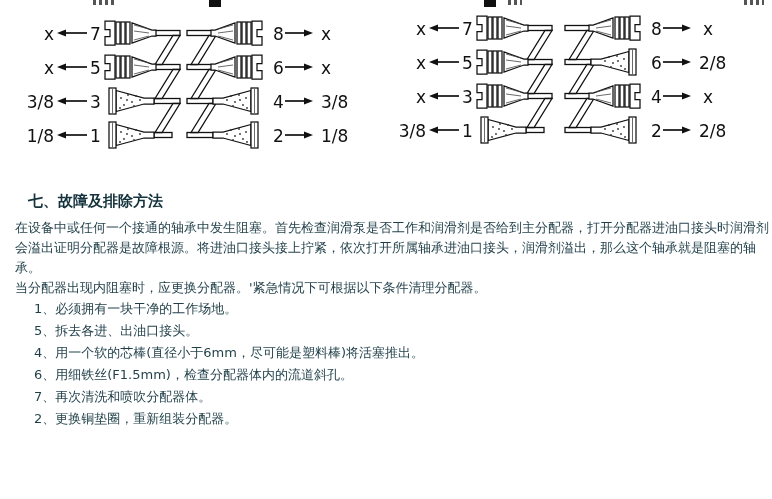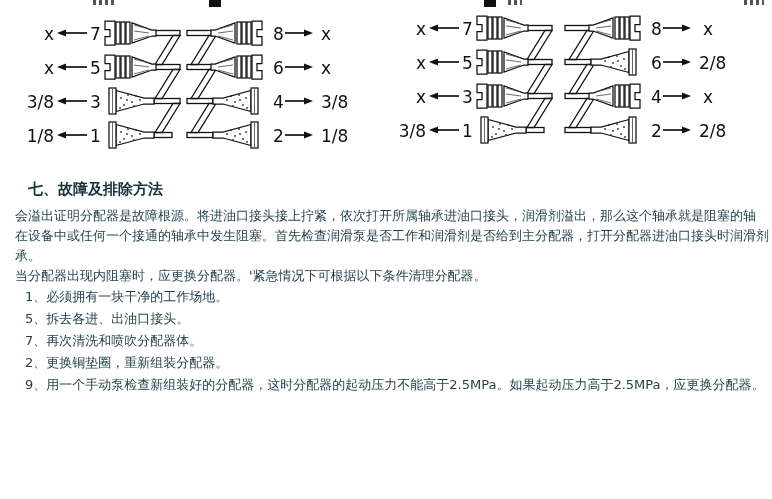--- a/index.html
+++ b/index.html
@@ -13,25 +13,25 @@
   .pipe{fill:#ffffff;stroke:#111;stroke-width:1.3;}
   .arr{stroke:#111;stroke-width:1.7;}
   .ah{fill:#111;}
   .blk{stroke:#111;stroke-width:1.25;fill:#ffffff;}
   .hatch{stroke:#444;stroke-width:0.8;fill:none;}
   .dot{fill:#333;}
   .frag{position:absolute;background:#111;}
   .fragdash{position:absolute;height:5px;
     background:repeating-linear-gradient(90deg,#555 0 3px,transparent 3px 6px);}
   
-  #textsec{position:absolute;left:15px;top:180px;width:756px;color:#1f3e48;}
+  #textsec{position:absolute;left:15px;top:192px;width:756px;color:#1f3e48;}
   #sec-title{font-size:15px;font-weight:bold;color:#14323c;margin:0 0 7px 13px;
     white-space:nowrap;}
   .pline{font-size:13px;line-height:20px;white-space:nowrap;}
-  .step{font-size:13px;line-height:22px;margin-left:10px;white-space:nowrap;}
+  .step{font-size:13px;line-height:22px;margin-left:19px;white-space:nowrap;}
 </style>
 </head>
 <body>
 
 <div id="canvas">
 
   <svg width="0" height="0" style="position:absolute">
     <defs>
       <g id="valve-r">
         <polygon class="blk" points="0,10 4,10 24,3 24,23 4,16 0,16"></polygon>
@@ -217,24 +217,25 @@
 
     <use href="#funnel-r" x="26" y="109"></use>
     <text class="dtext" x="88" y="128.5">2</text>
     <line class="arr" x1="100" y1="122" x2="121" y2="122"></line>
     <polygon class="ah" points="128,122 119,118.6 119,125.4"></polygon>
     <text class="dtext" x="136" y="128.5">2/8</text>
   </svg>
 
   <div id="textsec">
     <h2 id="sec-title">七、故障及排除方法</h2>
+    <div class="pline">在设备中或任何一个接通的轴承中发生阻塞。首先检查润滑泵是否工作和润滑剂是否给到主分配器，打开分配器进油口接头时润滑剂</div>
     <div class="pline">会溢出证明分配器是故障根源。将进油口接头接上拧紧，依次打开所属轴承进油口接头，润滑剂溢出，那么这个轴承就是阻塞的轴</div>
-    <div class="pline">在设备中或任何一个接通的轴承中发生阻塞。首先检查润滑泵是否工作和润滑剂是否给到主分配器，打开分配器进油口接头时润滑剂</div>
     <div class="pline">承。</div>
     <div class="pline">当分配器出现内阻塞时，应更换分配器。'紧急情况下可根据以下条件清理分配器。</div>
     <div class="step">1、必须拥有一块干净的工作场地。</div>
     <div class="step">5、拆去各进、出油口接头。</div>
+    <div class="step">4、用一个软的芯棒(直径小于6mm，尽可能是塑料棒)将活塞推出。</div>
+    <div class="step">6、用细铁丝(F1.5mm)，检查分配器体内的流道斜孔。</div>
     <div class="step">7、再次清洗和喷吹分配器体。</div>
     <div class="step">2、更换铜垫圈，重新组装分配器。</div>
-    <div class="step">9、用一个手动泵检查新组装好的分配器，这时分配器的起动压力不能高于2.5MPa。如果起动压力高于2.5MPa，应更换分配器。</div>
   </div>
 
 </div>
 
 </body></html>

